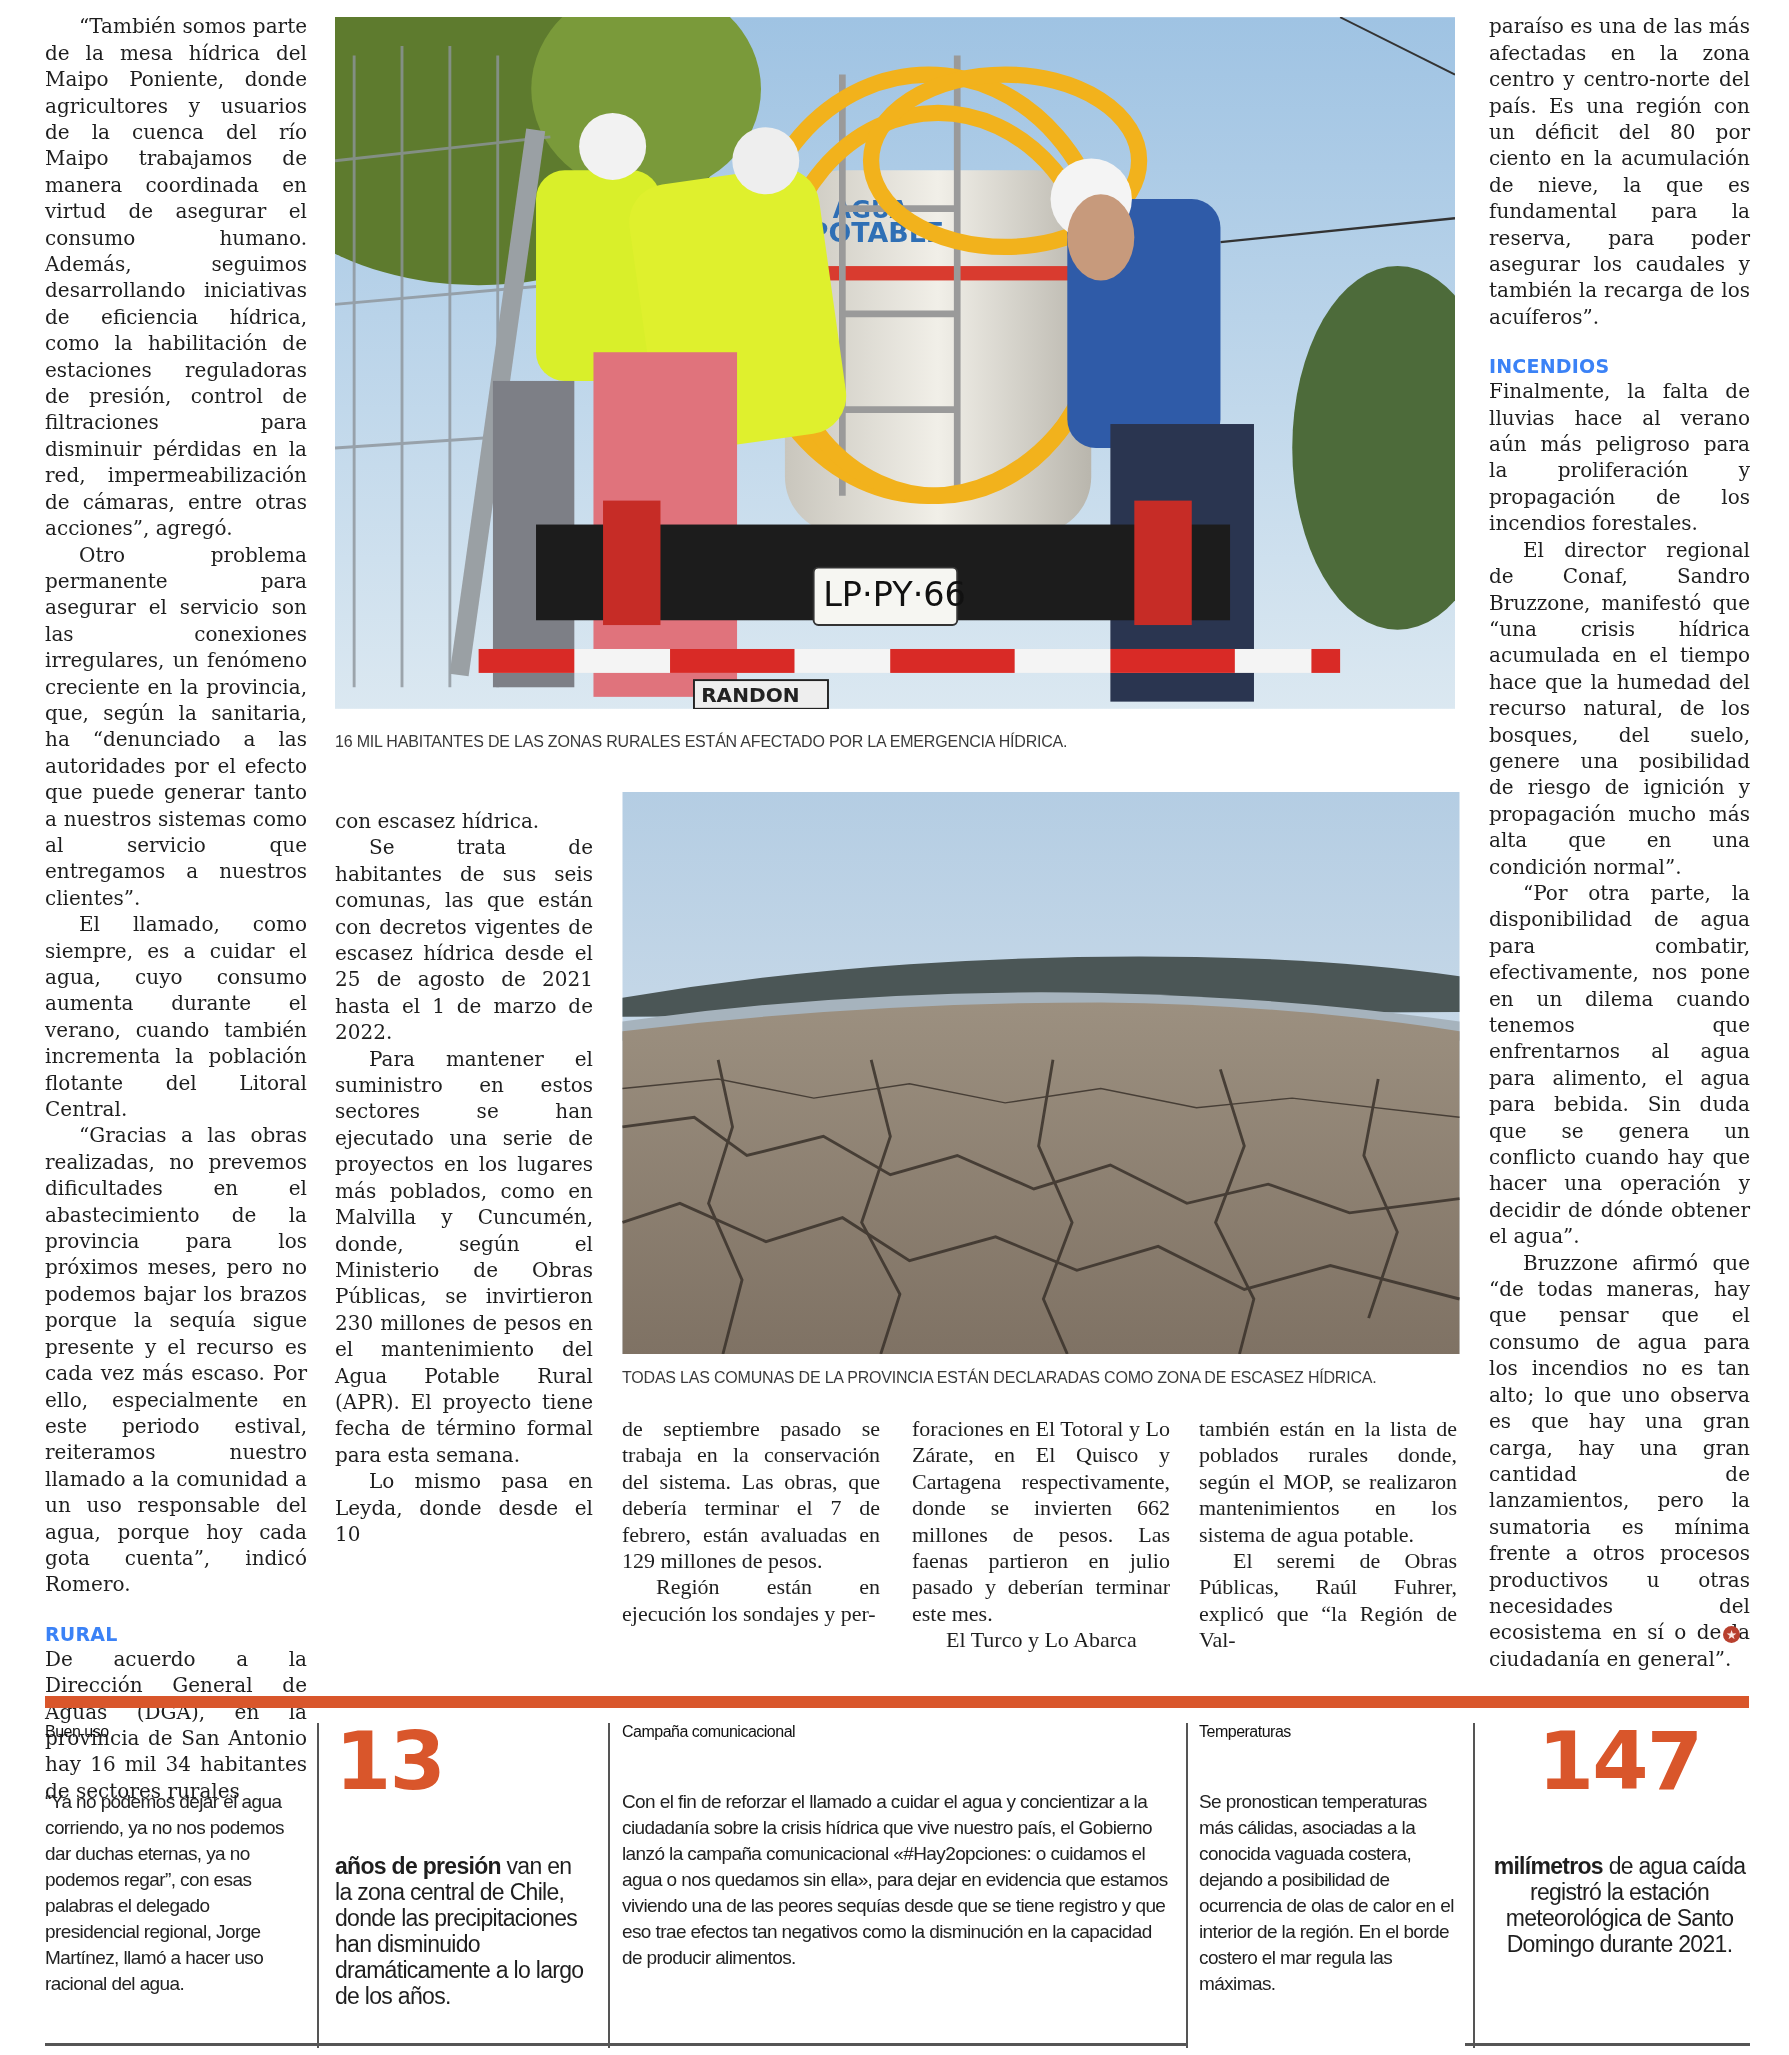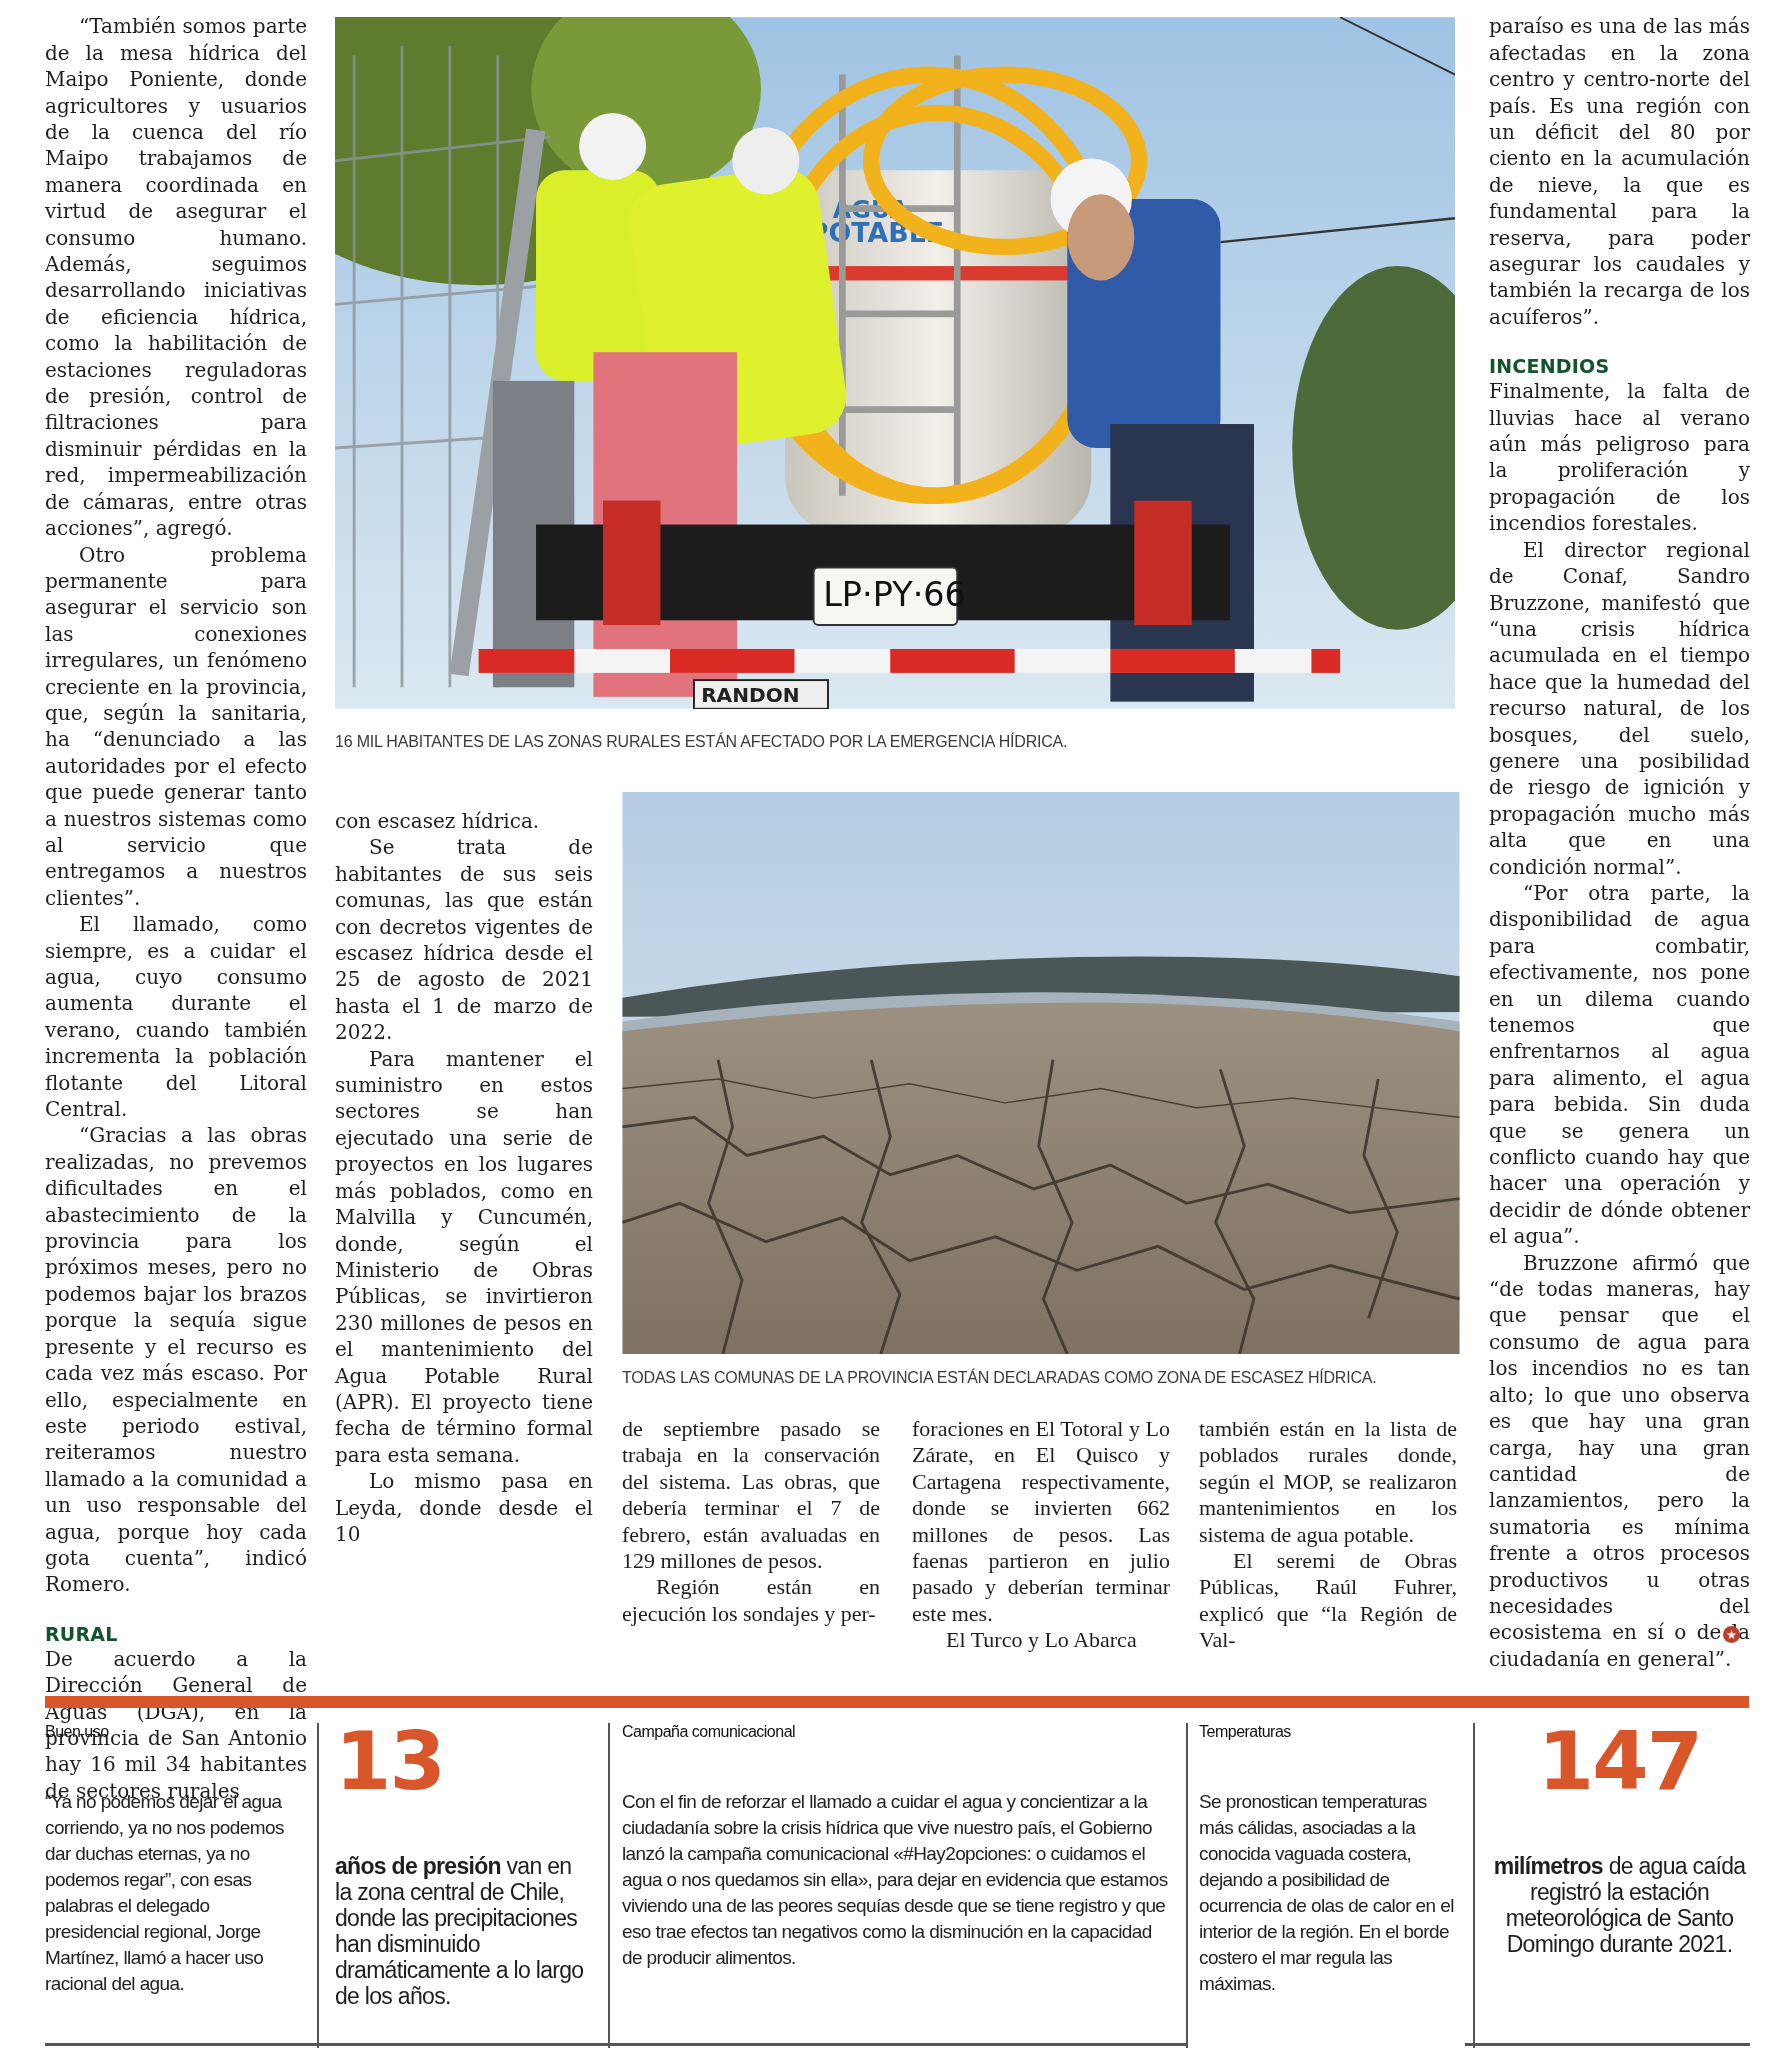--- a/index.html
+++ b/index.html
@@ -1,20 +1,20 @@
 <!DOCTYPE html>
 <html style="font-size:7.7px"><head>
 <meta charset="utf-8">
 <style>
   html, body { margin:0; padding:0; background:#ffffff; }
   body { width:1790px; height:2056px; position:relative; overflow:hidden; color:#1e1e1e; }
   .col { position:absolute; font-family:"DejaVu Serif", serif; font-size:20px; line-height:26.4px; text-align:justify; hyphens:manual; }
   .col p { margin:0; text-indent:34px; }
   .col p.noindent { text-indent:0; }
-  .subhead { font-family:"DejaVu Sans", sans-serif; font-weight:bold; color:#14532d; font-size:19px; line-height:24px; margin-top:24px; letter-spacing:0.2px; }
+  .subhead { font-family:"DejaVu Sans", sans-serif; font-weight:bold; color:#3b82f6; font-size:19px; line-height:24px; margin-top:24px; letter-spacing:0.2px; }
   .narrow { font-family:"Liberation Serif", serif; font-size:22px; line-height:26.4px; }
   .photo { position:absolute; overflow:hidden; }
   .caption { position:absolute; font-family:"Liberation Sans", sans-serif; font-size:16px; color:#3a3a3a; letter-spacing:-0.2px; white-space:nowrap; }
   .rule-orange { position:absolute; left:45px; top:1696px; width:1704px; height:12.4px; background:#d9562b; }
   .box { position:absolute; top:1723px; font-family:"Liberation Sans", sans-serif; }
   .box-title { font-weight:normal; font-size:16px; letter-spacing:-0.5px; color:#111; }
   .box-body { font-size:19px; line-height:26px; letter-spacing:-0.6px; color:#222; margin-top:48px; }
   .bignum { font-family:"DejaVu Sans", sans-serif; font-weight:bold; color:#d9562b; font-size:81px; line-height:77px; letter-spacing:-1.9px; }
   .numtext { font-size:23px; line-height:26px; letter-spacing:-0.7px; color:#1e1e1e; margin-top:53px; }
   .numtext b { font-weight:bold; }

